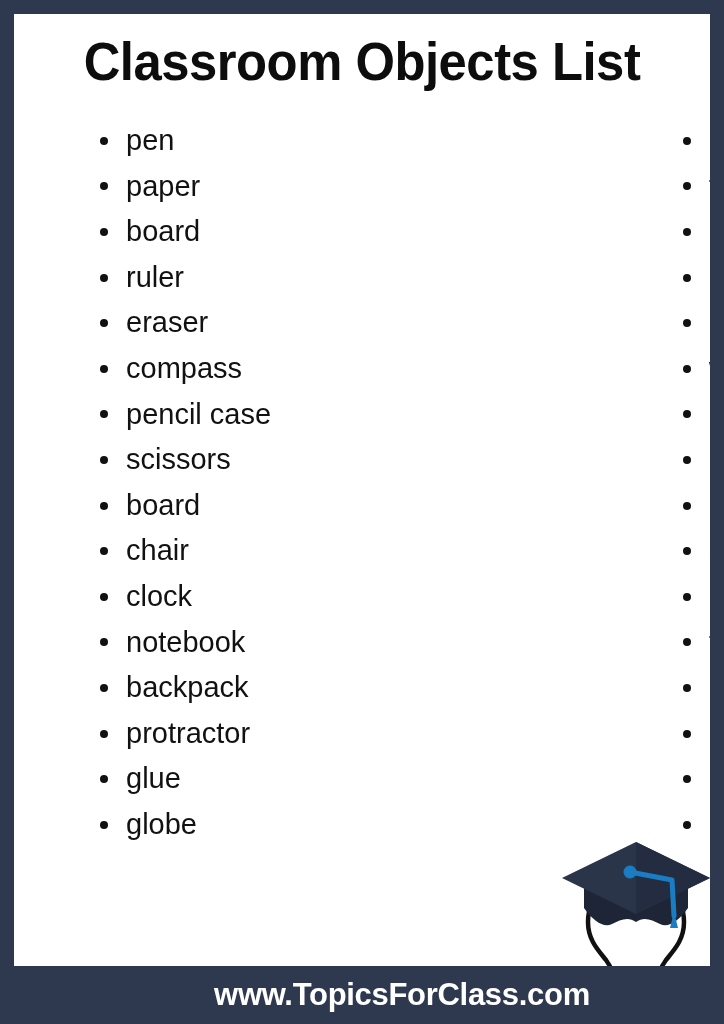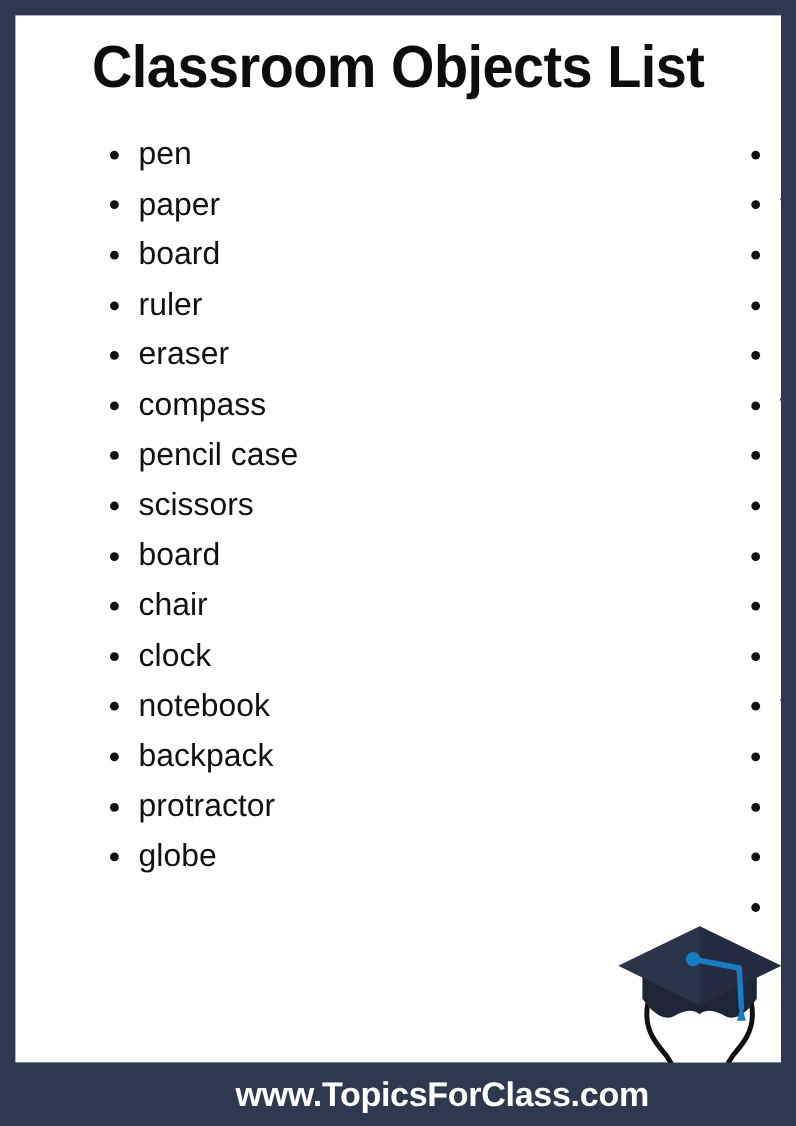--- a/index.html
+++ b/index.html
@@ -145,20 +145,21 @@
             <li><span class="bullet"></span><span class="label">eraser</span></li>
             <li><span class="bullet"></span><span class="label">compass</span></li>
             <li><span class="bullet"></span><span class="label">pencil case</span></li>
             <li><span class="bullet"></span><span class="label">scissors</span></li>
             <li><span class="bullet"></span><span class="label">board</span></li>
             <li><span class="bullet"></span><span class="label">chair</span></li>
             <li><span class="bullet"></span><span class="label">clock</span></li>
             <li><span class="bullet"></span><span class="label">notebook</span></li>
             <li><span class="bullet"></span><span class="label">backpack</span></li>
             <li><span class="bullet"></span><span class="label">protractor</span></li>
+            <li><span class="bullet"></span><span class="label">glue</span></li>
             <li><span class="bullet"></span><span class="label">globe</span></li>
           </ul>
       </div>
 
       <div class="col col-right">
         <ul class="obj-list" id="right-list">
             <li><span class="bullet"></span><span class="label">paper clip</span></li>
             <li><span class="bullet"></span><span class="label">folders</span></li>
             <li><span class="bullet"></span><span class="label">bookshelf</span></li>
             <li><span class="bullet"></span><span class="label">clock</span></li>

